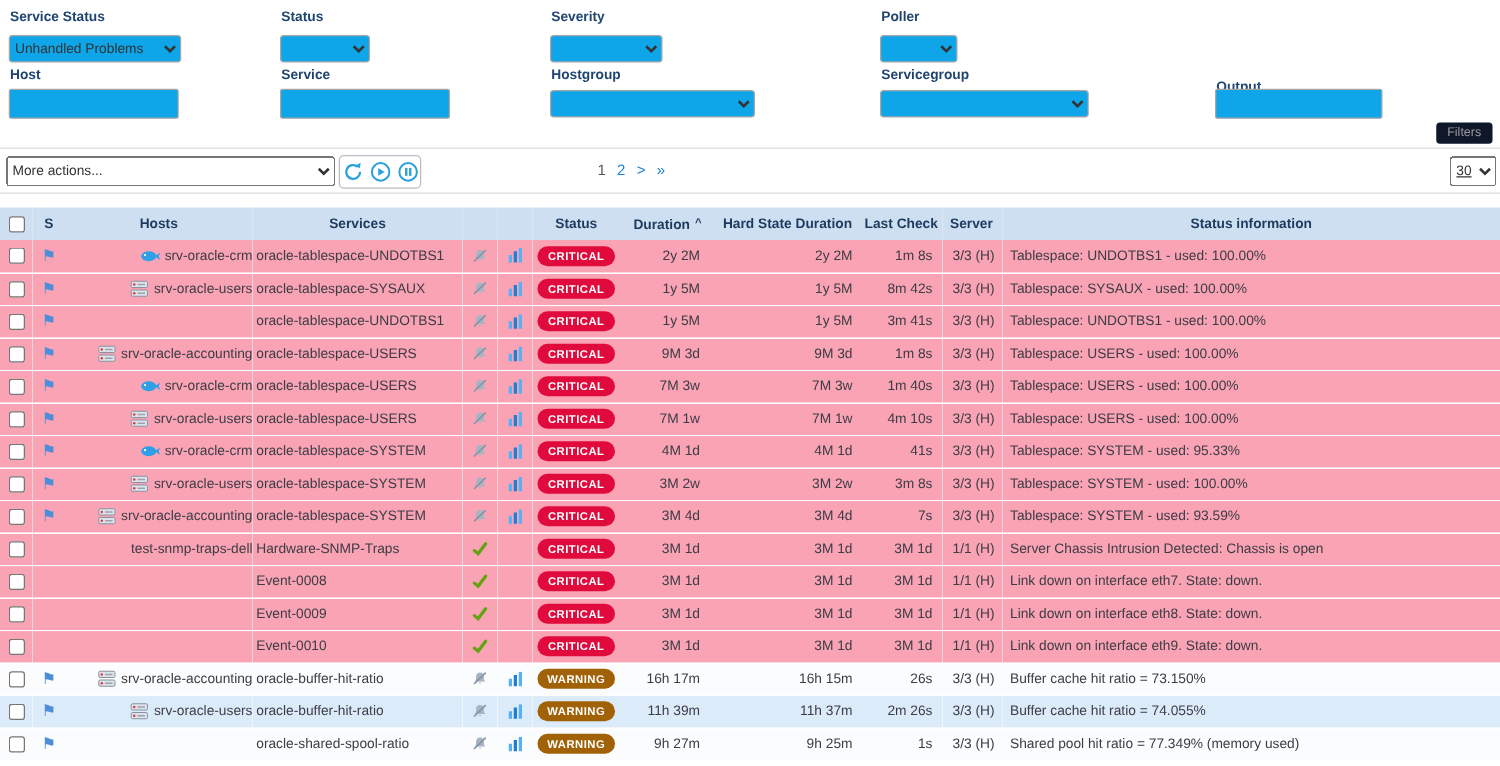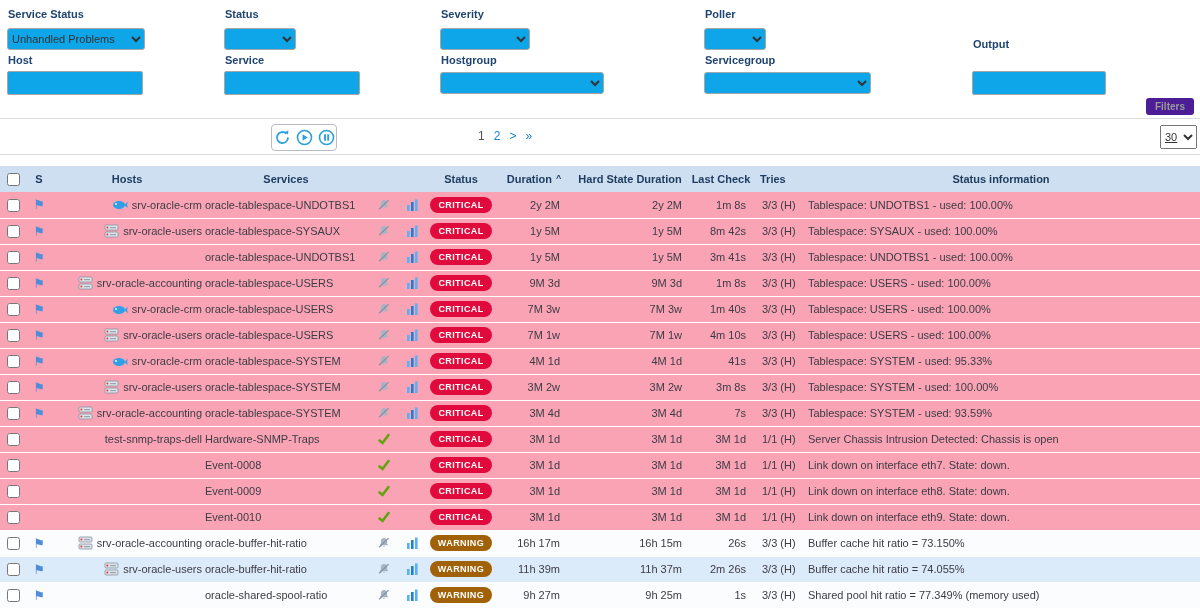--- a/index.html
+++ b/index.html
@@ -7,22 +7,22 @@
     margin: 0; width: 1200px; height: 613px; overflow: hidden;
     background: #ffffff; position: relative;
     font-family: "Liberation Sans", sans-serif; font-size: 11px; color: #3c3c44;
   }
   
   .filters { position: relative; height: 118px; background: #fff; }
   .flabel { position: absolute; font-weight: bold; color: #1f4470; font-size: 11px; }
   select, input[type=text] { font-family: inherit; font-size: 11px; color: #333; }
   .fctl { position: absolute; border: 1px solid #a6a6a6; background: #0ea5e9; height: 22px; border-radius: 3px; }
   input.fctl { height: 24px; border-radius: 2px; }
-  .filters-btn { position: absolute; right: 6px; bottom: 3px; background: #4c1d95; color: #9a9a9a;
-    font-size: 10px; font-weight: bold; padding: 3px 9px; border-radius: 3px; border: 0; font-family: inherit; }
+  .filters-btn { position: absolute; right: 6px; bottom: 3px; background: #0f172a; color: #9a9a9a;
+    font-size: 10px; font-weight: normal; padding: 3px 9px; border-radius: 3px; border: 0; font-family: inherit; }
   
   .toolbar { position: relative; height: 37px; border-top: 1px solid #dcdcdc; border-bottom: 1px solid #dcdcdc; background: #fff; }
   .more-actions { position: absolute; left: 5px; top: 6px; width: 263px; height: 24px; }
   .iconbox { position: absolute; left: 271px; top: 5px; width: 66px; height: 27px; border: 1px solid #b9bcc4;
     border-radius: 4px; background: #fff; display: flex; align-items: center; justify-content: center; gap: 5px; }
   .iconbox span { display: inline-flex; cursor: pointer; }
   .pagination { position: absolute; left: 478px; top: 10px; display: flex; gap: 9px; font-size: 12px; }
   .pag-current { color: #555; }
   .pag-link { color: #1c82d2; text-decoration: none; cursor: pointer; }
   .per-page { position: absolute; right: 3px; top: 6px; width: 37px; height: 24px; text-decoration: underline; }
@@ -78,27 +78,30 @@
 
   <span class="flabel" style="left:225px; top:54px">Service</span>
   <input type="text" class="fctl" style="left: 224px; top: 71px; width: 136px;">
 
   <span class="flabel" style="left:441px; top:54px">Hostgroup</span>
   <select class="fctl" style="left:440px; top:72px; width:164px"><option></option></select>
 
   <span class="flabel" style="left:705px; top:54px">Servicegroup</span>
   <select class="fctl" style="left:704px; top:72px; width:167px"><option></option></select>
 
-  <span class="flabel" style="left:973px; top:38px">Output</span>
+  <span class="flabel" style="left:973px; top:64px">Output</span>
   <input type="text" class="fctl" style="left: 972px; top: 71px; width: 134px;">
 
   <button class="filters-btn">Filters</button>
 </div>
 
 <div class="toolbar">
+  <select class="more-actions">
+    <option>More actions...</option>
+  </select>
 
   <div class="iconbox">
     <span>
       <svg width="17" height="17" viewBox="0 0 16 16">
           <path d="M13.2 8a5.2 5.2 0 1 1-1.7-3.8" fill="none" stroke="#2aa0dc" stroke-width="1.7"></path>
           <path d="M13.6 1.2 L13.2 5.2 L9.6 3.4 Z" fill="#2aa0dc"></path>
         </svg>
     </span>
     <span>
       <svg width="17" height="17" viewBox="0 0 16 16">
@@ -148,21 +151,21 @@
       <th class="c-check"><input type="checkbox" style=""></th>
       <th>S</th>
       <th>Hosts</th>
       <th>Services</th>
       <th></th>
       <th></th>
       <th>Status</th>
       <th><span>Duration</span><span class="caret">^</span></th>
       <th>Hard State Duration</th>
       <th>Last Check</th>
-      <th class="c-tries">Tries</th>
+      <th class="c-tries">Server</th>
       <th>Status information</th>
     </tr>
   </thead>
   <tbody>
         <tr class="bg-pink">
     <td class="c-check"><input type="checkbox" style=""></td>
     <td class="c-s"><span class="flag">⚑</span></td>
     <td class="c-host">
       <span class="hostwrap">
         <span><svg width="16" height="12" viewBox="0 0 16 12">

